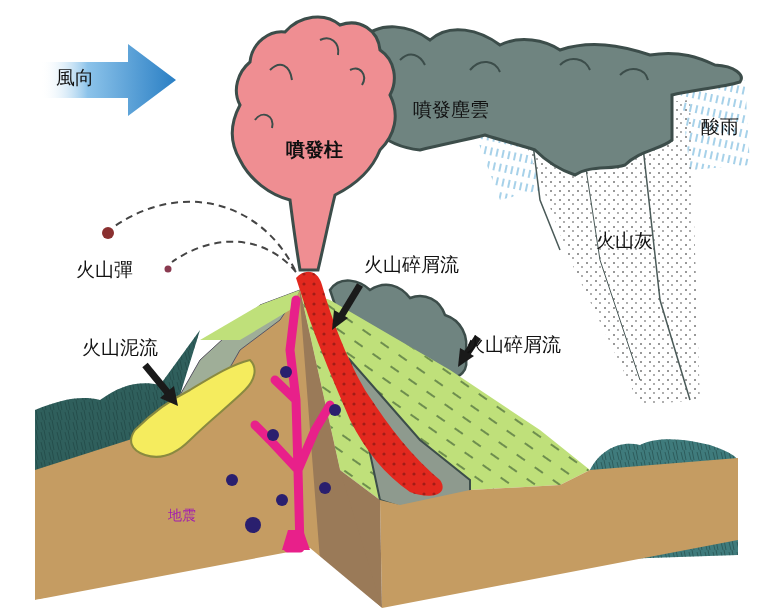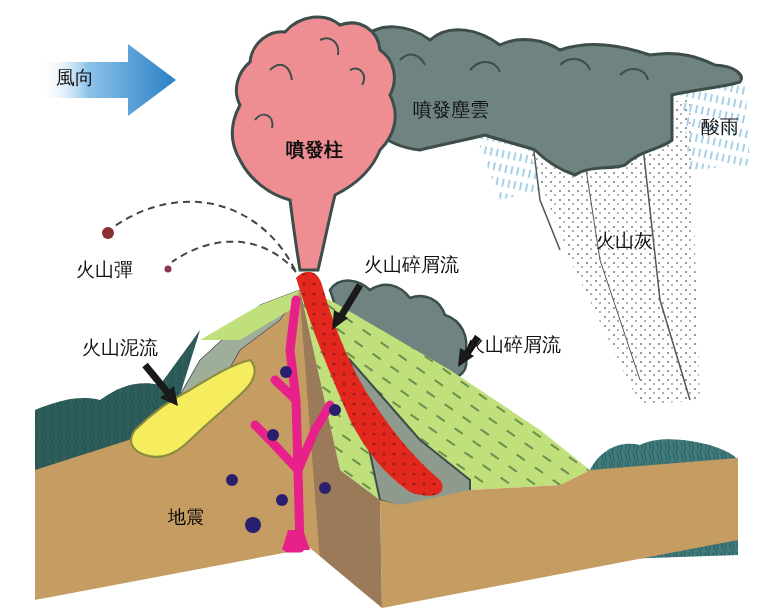--- a/index.html
+++ b/index.html
@@ -1,19 +1,19 @@
 <!DOCTYPE html>
 <html><head>
 <meta charset="utf-8">
 <style>
   html,body{margin:0;padding:0;background:#ffffff;}
   body{width:771px;height:609px;overflow:hidden;position:relative;font-family:"DejaVu Sans","Liberation Sans",sans-serif;}
   #stage{position:absolute;left:0;top:0;width:656px;height:609px;}
   .label{position:absolute;font-size:19px;color:#111;white-space:nowrap;line-height:1;letter-spacing:0px;}
-  .label.small{font-size:18px;color:#000000;}
+  .label.small{font-size:14px;color:#a21caf;}
 </style>
 </head>
 <body>
 
 <div id="stage">
 <svg width="771" height="609" viewBox="0 0 771 609" xmlns="http://www.w3.org/2000/svg">
   <defs>
     <linearGradient id="windGrad" x1="0" y1="0" x2="1" y2="0">
       <stop offset="0" stop-color="#ffffff" stop-opacity="0"></stop>
       <stop offset="0.35" stop-color="#8cc3ea"></stop>

